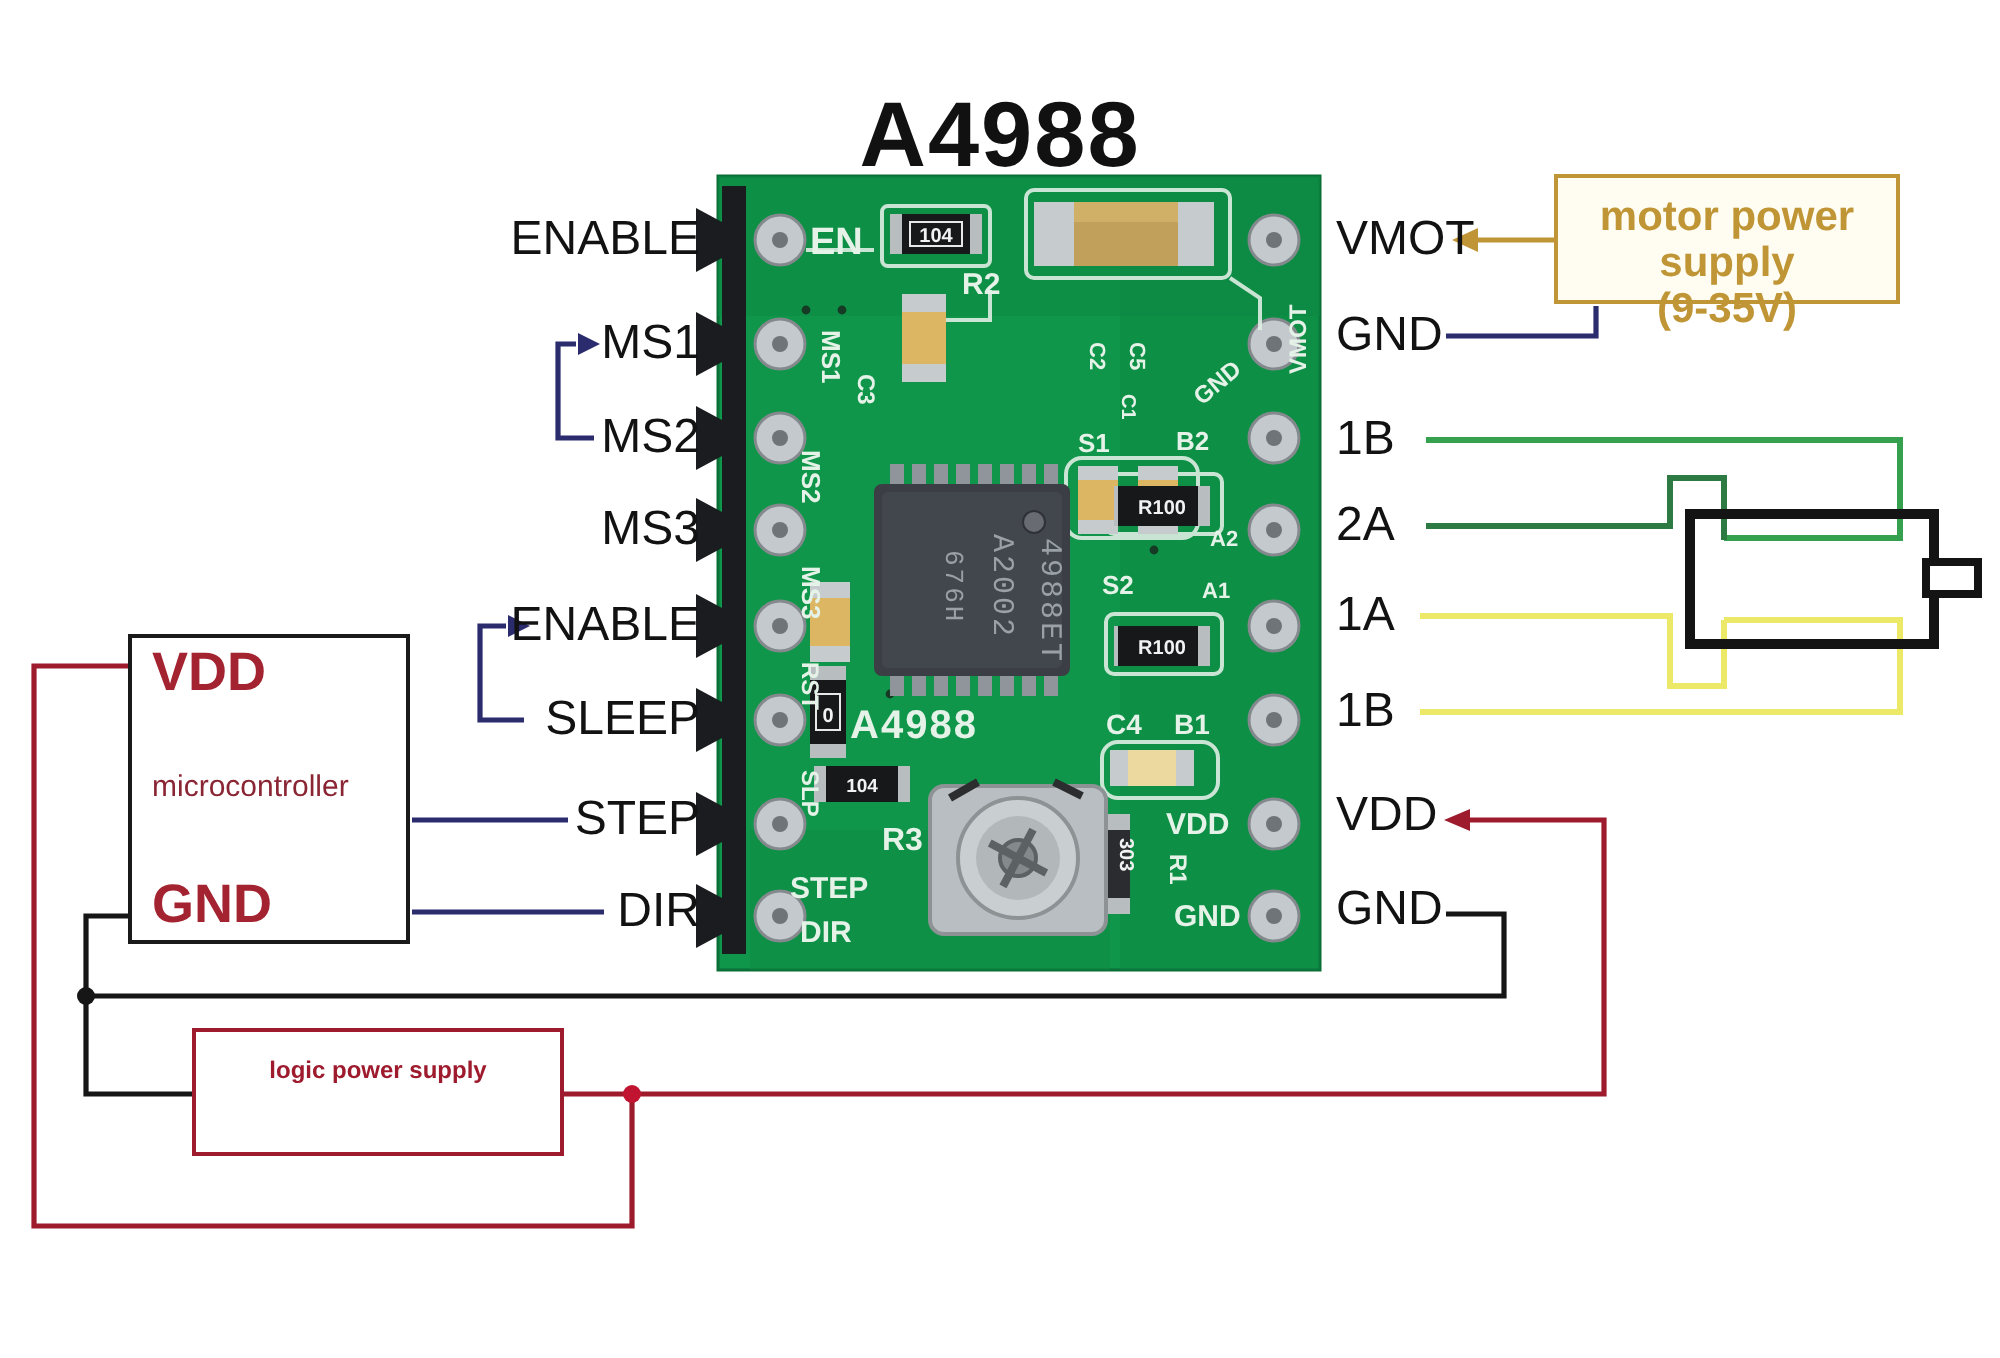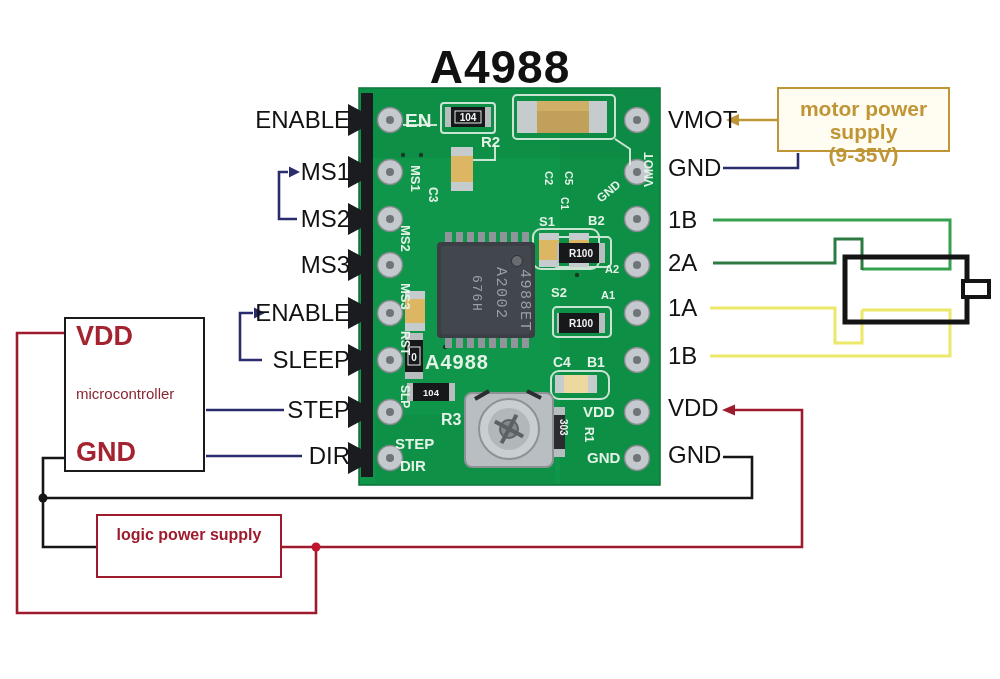--- a/index.html
+++ b/index.html
@@ -9,21 +9,21 @@
   .title{left:0;top:40px;width:1000px;text-align:center;font-size:46px;font-weight:bold;
          color:#111;letter-spacing:1px;}
   .pin{height:28px;line-height:28px;font-size:24px;color:#121212;white-space:nowrap;}
   .pin.left{width:160px;text-align:right;right:650px;}
   .pin.right{left:668px;}
   .box{box-sizing:border-box;background:#fff;}
   .motor-supply{left:777px;top:87px;width:173px;height:65px;border:2px solid var(--gold,#c09536);
                 background:#fffdf2;color:var(--gold,#c09536);text-align:center;
                 font-size:21px;font-weight:600;padding-top:8px;line-height:23px;}
   .logic-supply{left:96px;top:514px;width:186px;height:64px;border:2px solid var(--crimson,#9e1b2e);
-                color:var(--crimson,#9e1b2e);text-align:center;font-size:16px;font-weight:600;
+                color:var(--crimson,#9e1b2e);text-align:center;font-size:12px;font-weight:600;
                 padding-top:7px;line-height:24px;}
   .micro{left:64px;top:317px;width:141px;height:155px;border:2px solid #1a1a1a;}
   .micro .vdd{position:absolute;left:10px;top:2px;font-size:27px;font-weight:bold;color:#a32330;}
   .micro .name{position:absolute;left:10px;top:66px;font-size:15px;font-weight:500;color:#8a2534;}
   .micro .gnd{position:absolute;left:10px;bottom:2px;font-size:27px;font-weight:bold;color:#a32330;}
   svg{position:absolute;pointer-events:none;}
   .w-navy{stroke:var(--navy,#2b2c6e);stroke-width:2.6;fill:none;}
   .w-gold{stroke:var(--gold,#c09536);stroke-width:2.6;fill:none;}
   .w-red{stroke:var(--crimson,#9e1b2e);stroke-width:2.6;fill:none;}
   .w-blk{stroke:#161616;stroke-width:2.6;fill:none;}

